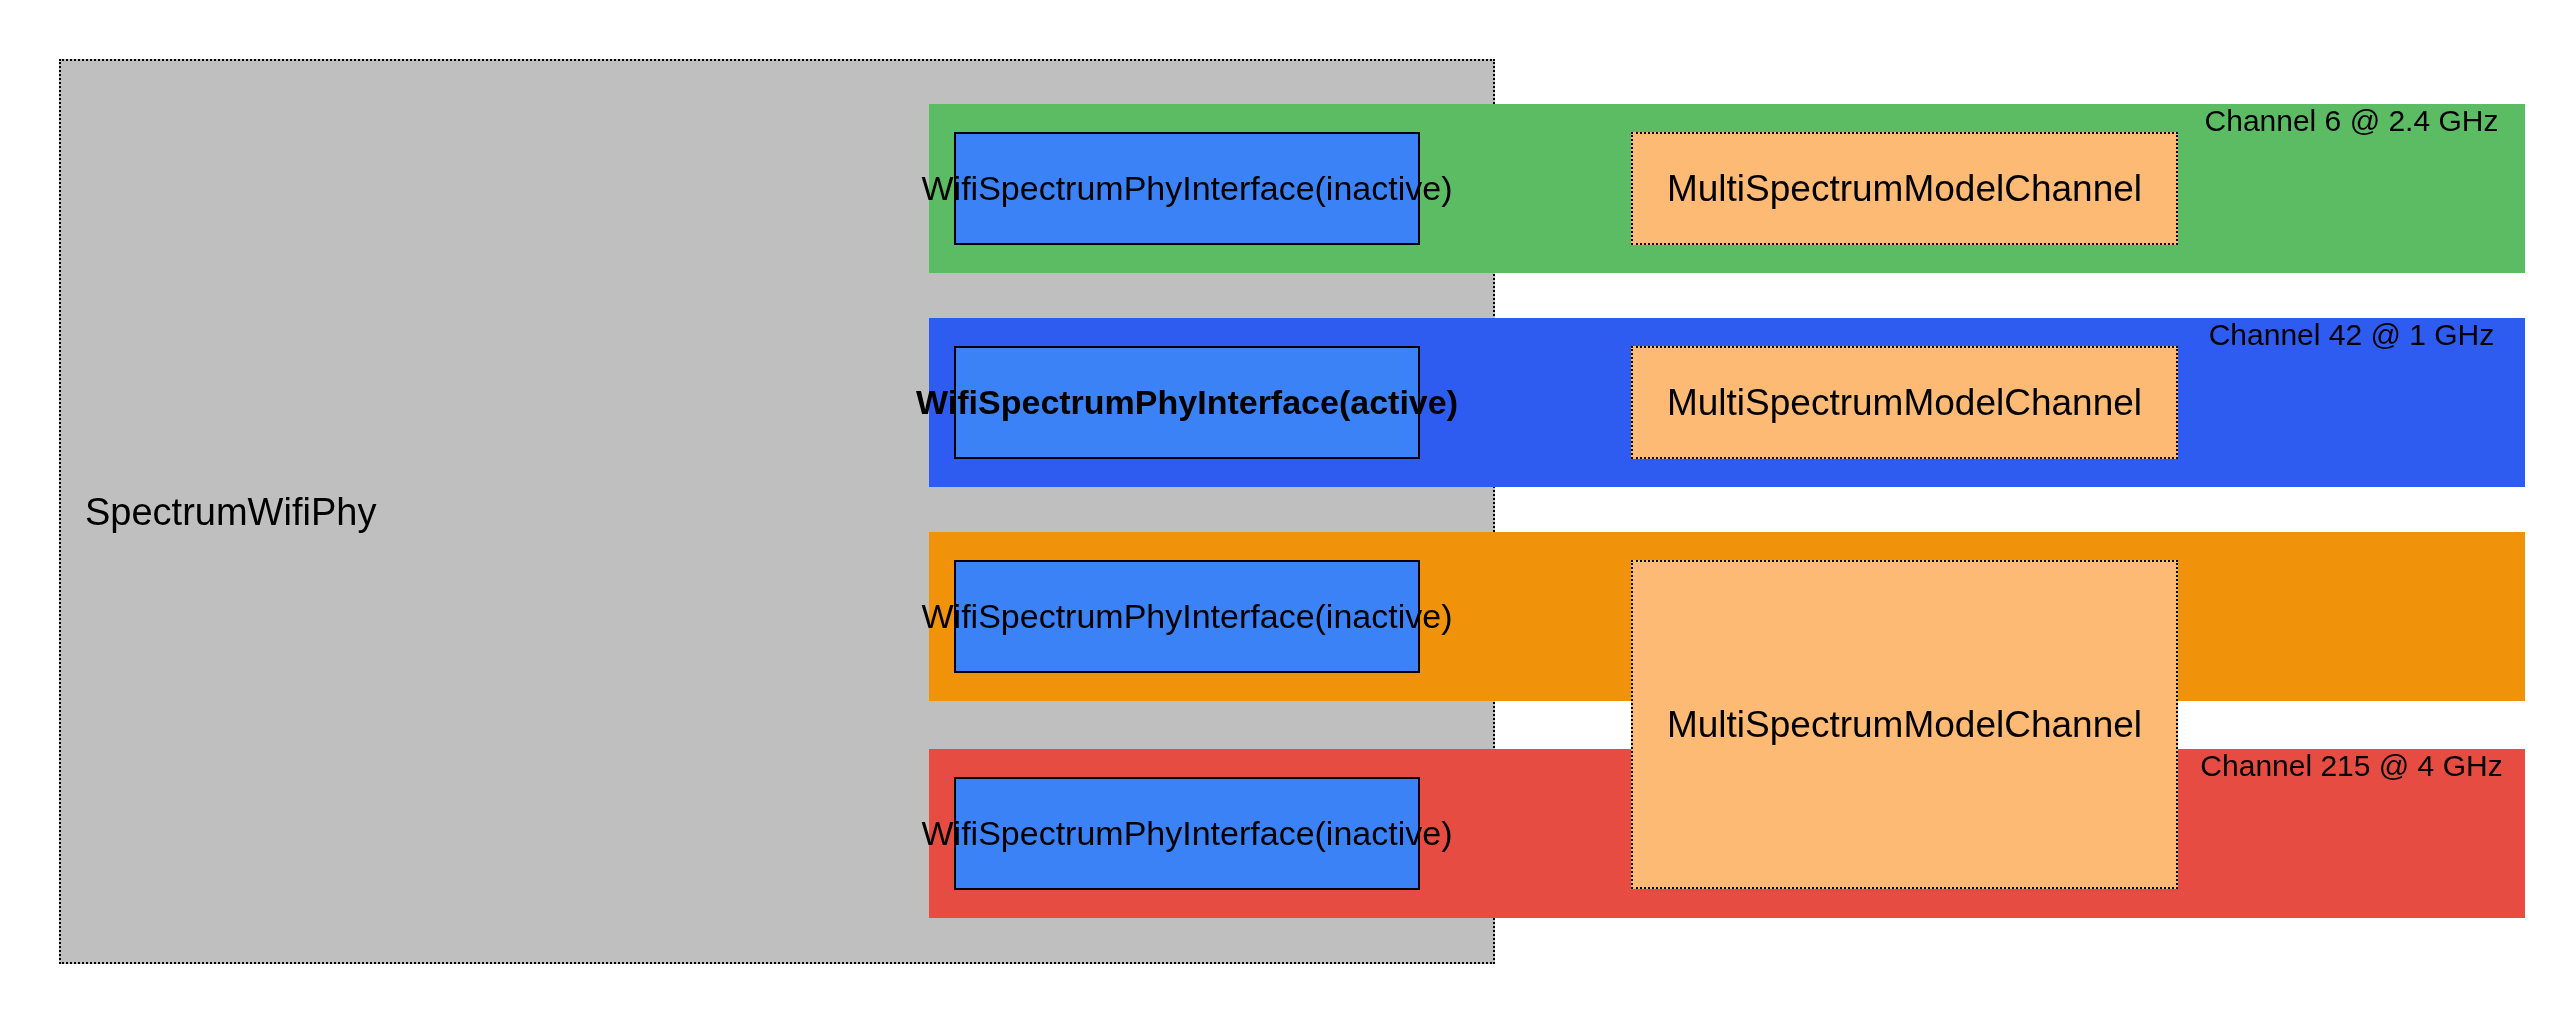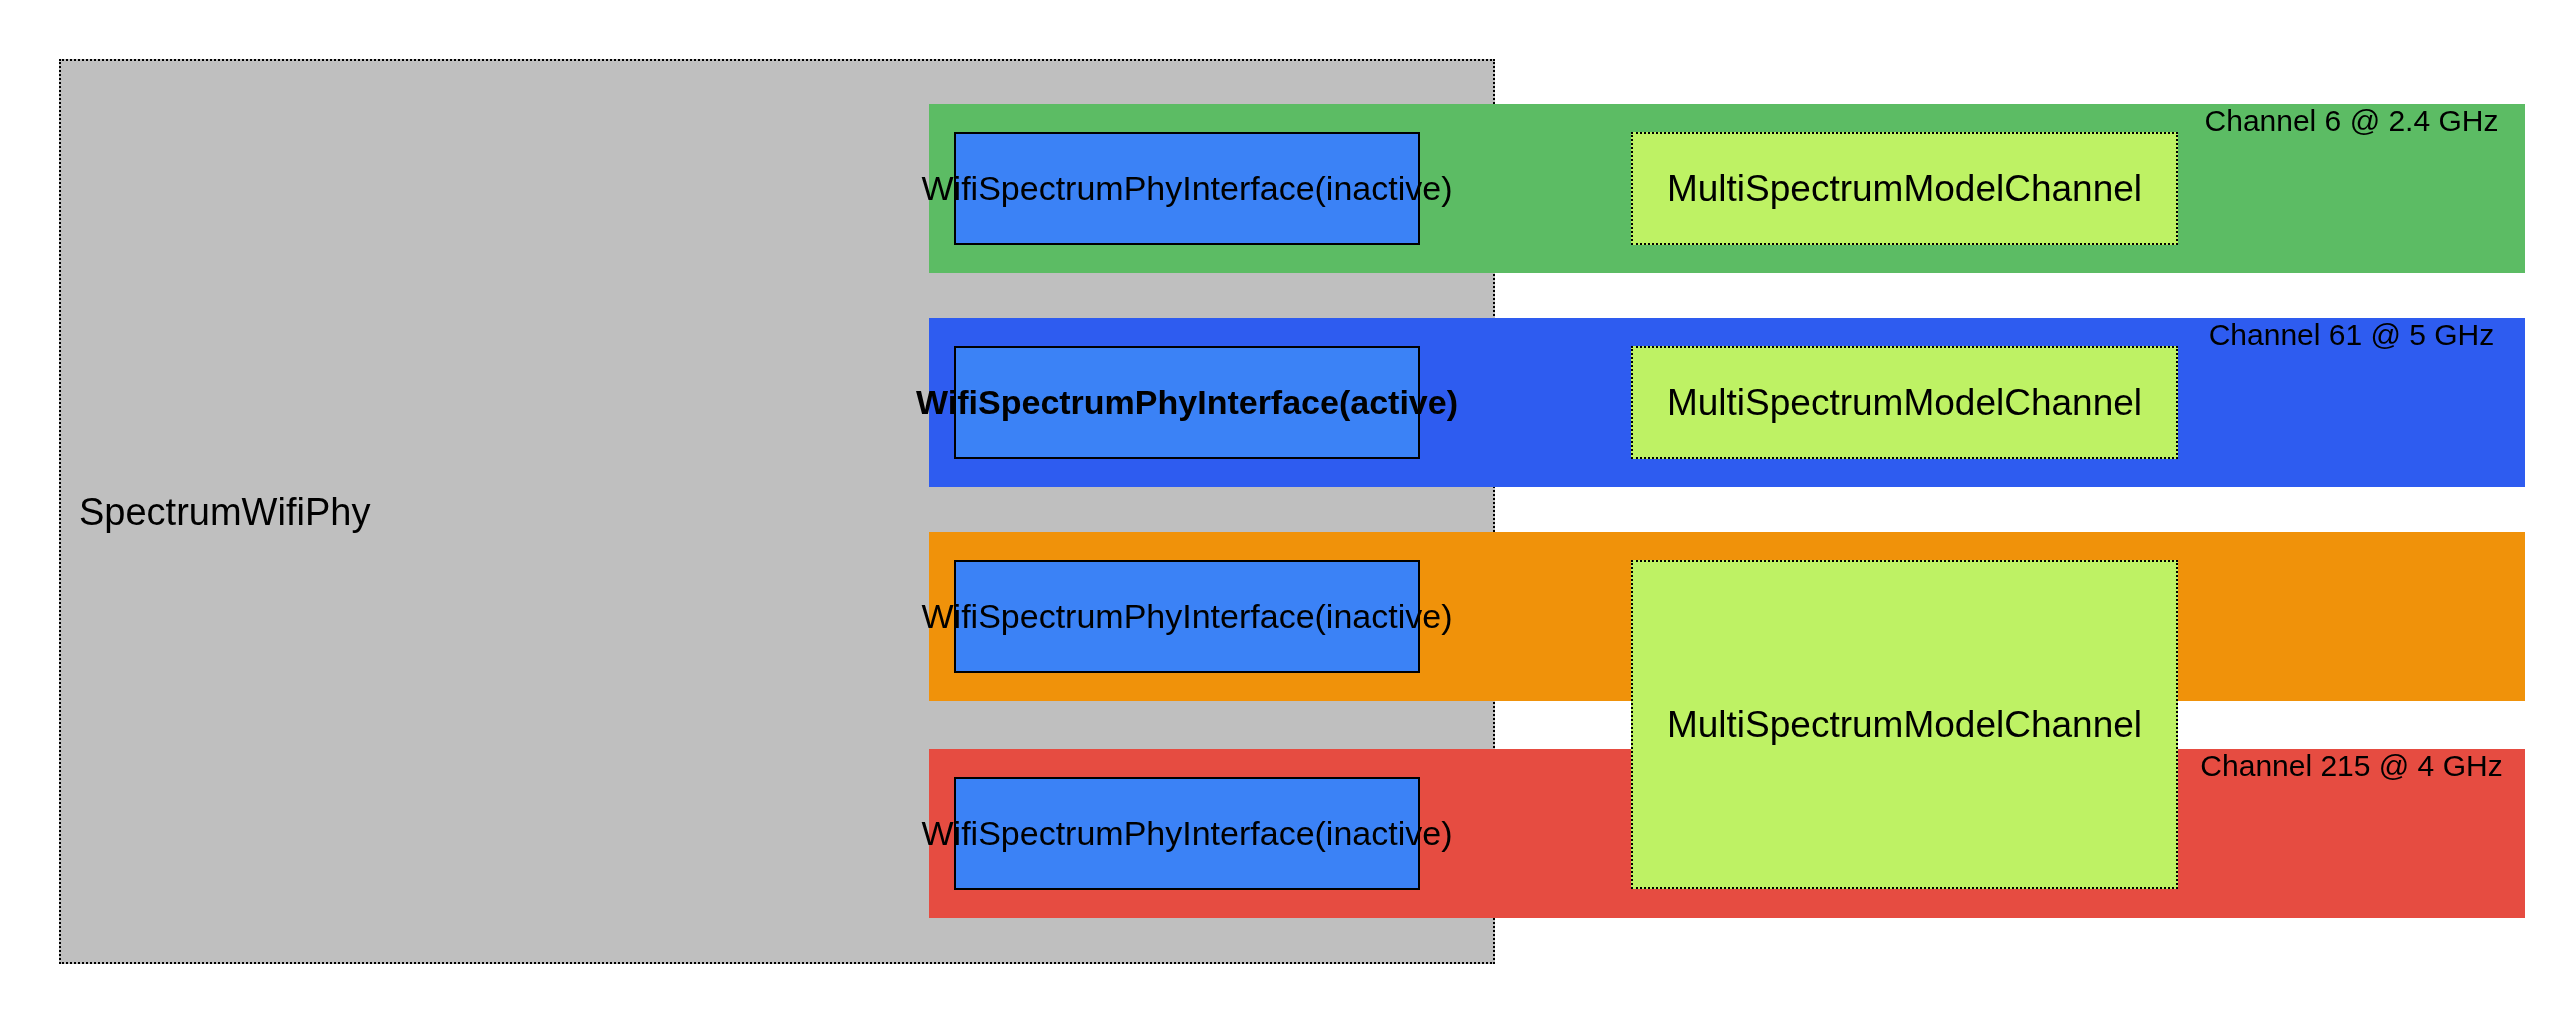--- a/index.html
+++ b/index.html
@@ -35,20 +35,21 @@
     top: 59px;
     height: 905px;
     display: flex;
     align-items: center;
     z-index: 2;
   }
   .phy-label {
     font-size: 38px;
     line-height: 1;
     white-space: nowrap;
+    margin-left: 6px;
   }
 
   
   .band {
     position: absolute;
     left: 929px;
     width: 1596px;
     height: 169px;
     z-index: 3;
   }
@@ -76,21 +77,21 @@
   }
   .band.active .iface-box { font-weight: bold; }
 
   
   .ms-box {
     position: absolute;
     left: 702px;
     top: 28px;
     width: 547px;
     height: 113px;
-    background: #bef264;
+    background: #fdba74;
     border: 2.3px dotted #000000;
     box-sizing: border-box;
     display: flex;
     align-items: center;
     justify-content: center;
     text-align: center;
     font-size: 37px;
     white-space: nowrap;
   }
   .ms-box.tall {
@@ -141,21 +142,21 @@
 
   <div class="band row1 active" style="background-color: rgb(46, 92, 240);">
     <div class="iface-box">
       <span>WifiSpectrumPhyInterface</span>
       <span>(active)</span>
     </div>
     <div class="ms-box">
       <span>MultiSpectrumModelChannel</span>
     </div>
     <div class="chan-label">
-      <span>Channel 61 @ 5 GHz</span>
+      <span>Channel 42 @ 1 GHz</span>
     </div>
   </div>
 
   <div class="band row2" style="background-color: rgb(240, 146, 10);">
     <div class="iface-box">
       <span>WifiSpectrumPhyInterface</span>
       <span>(inactive)</span>
     </div>
   </div>
 

